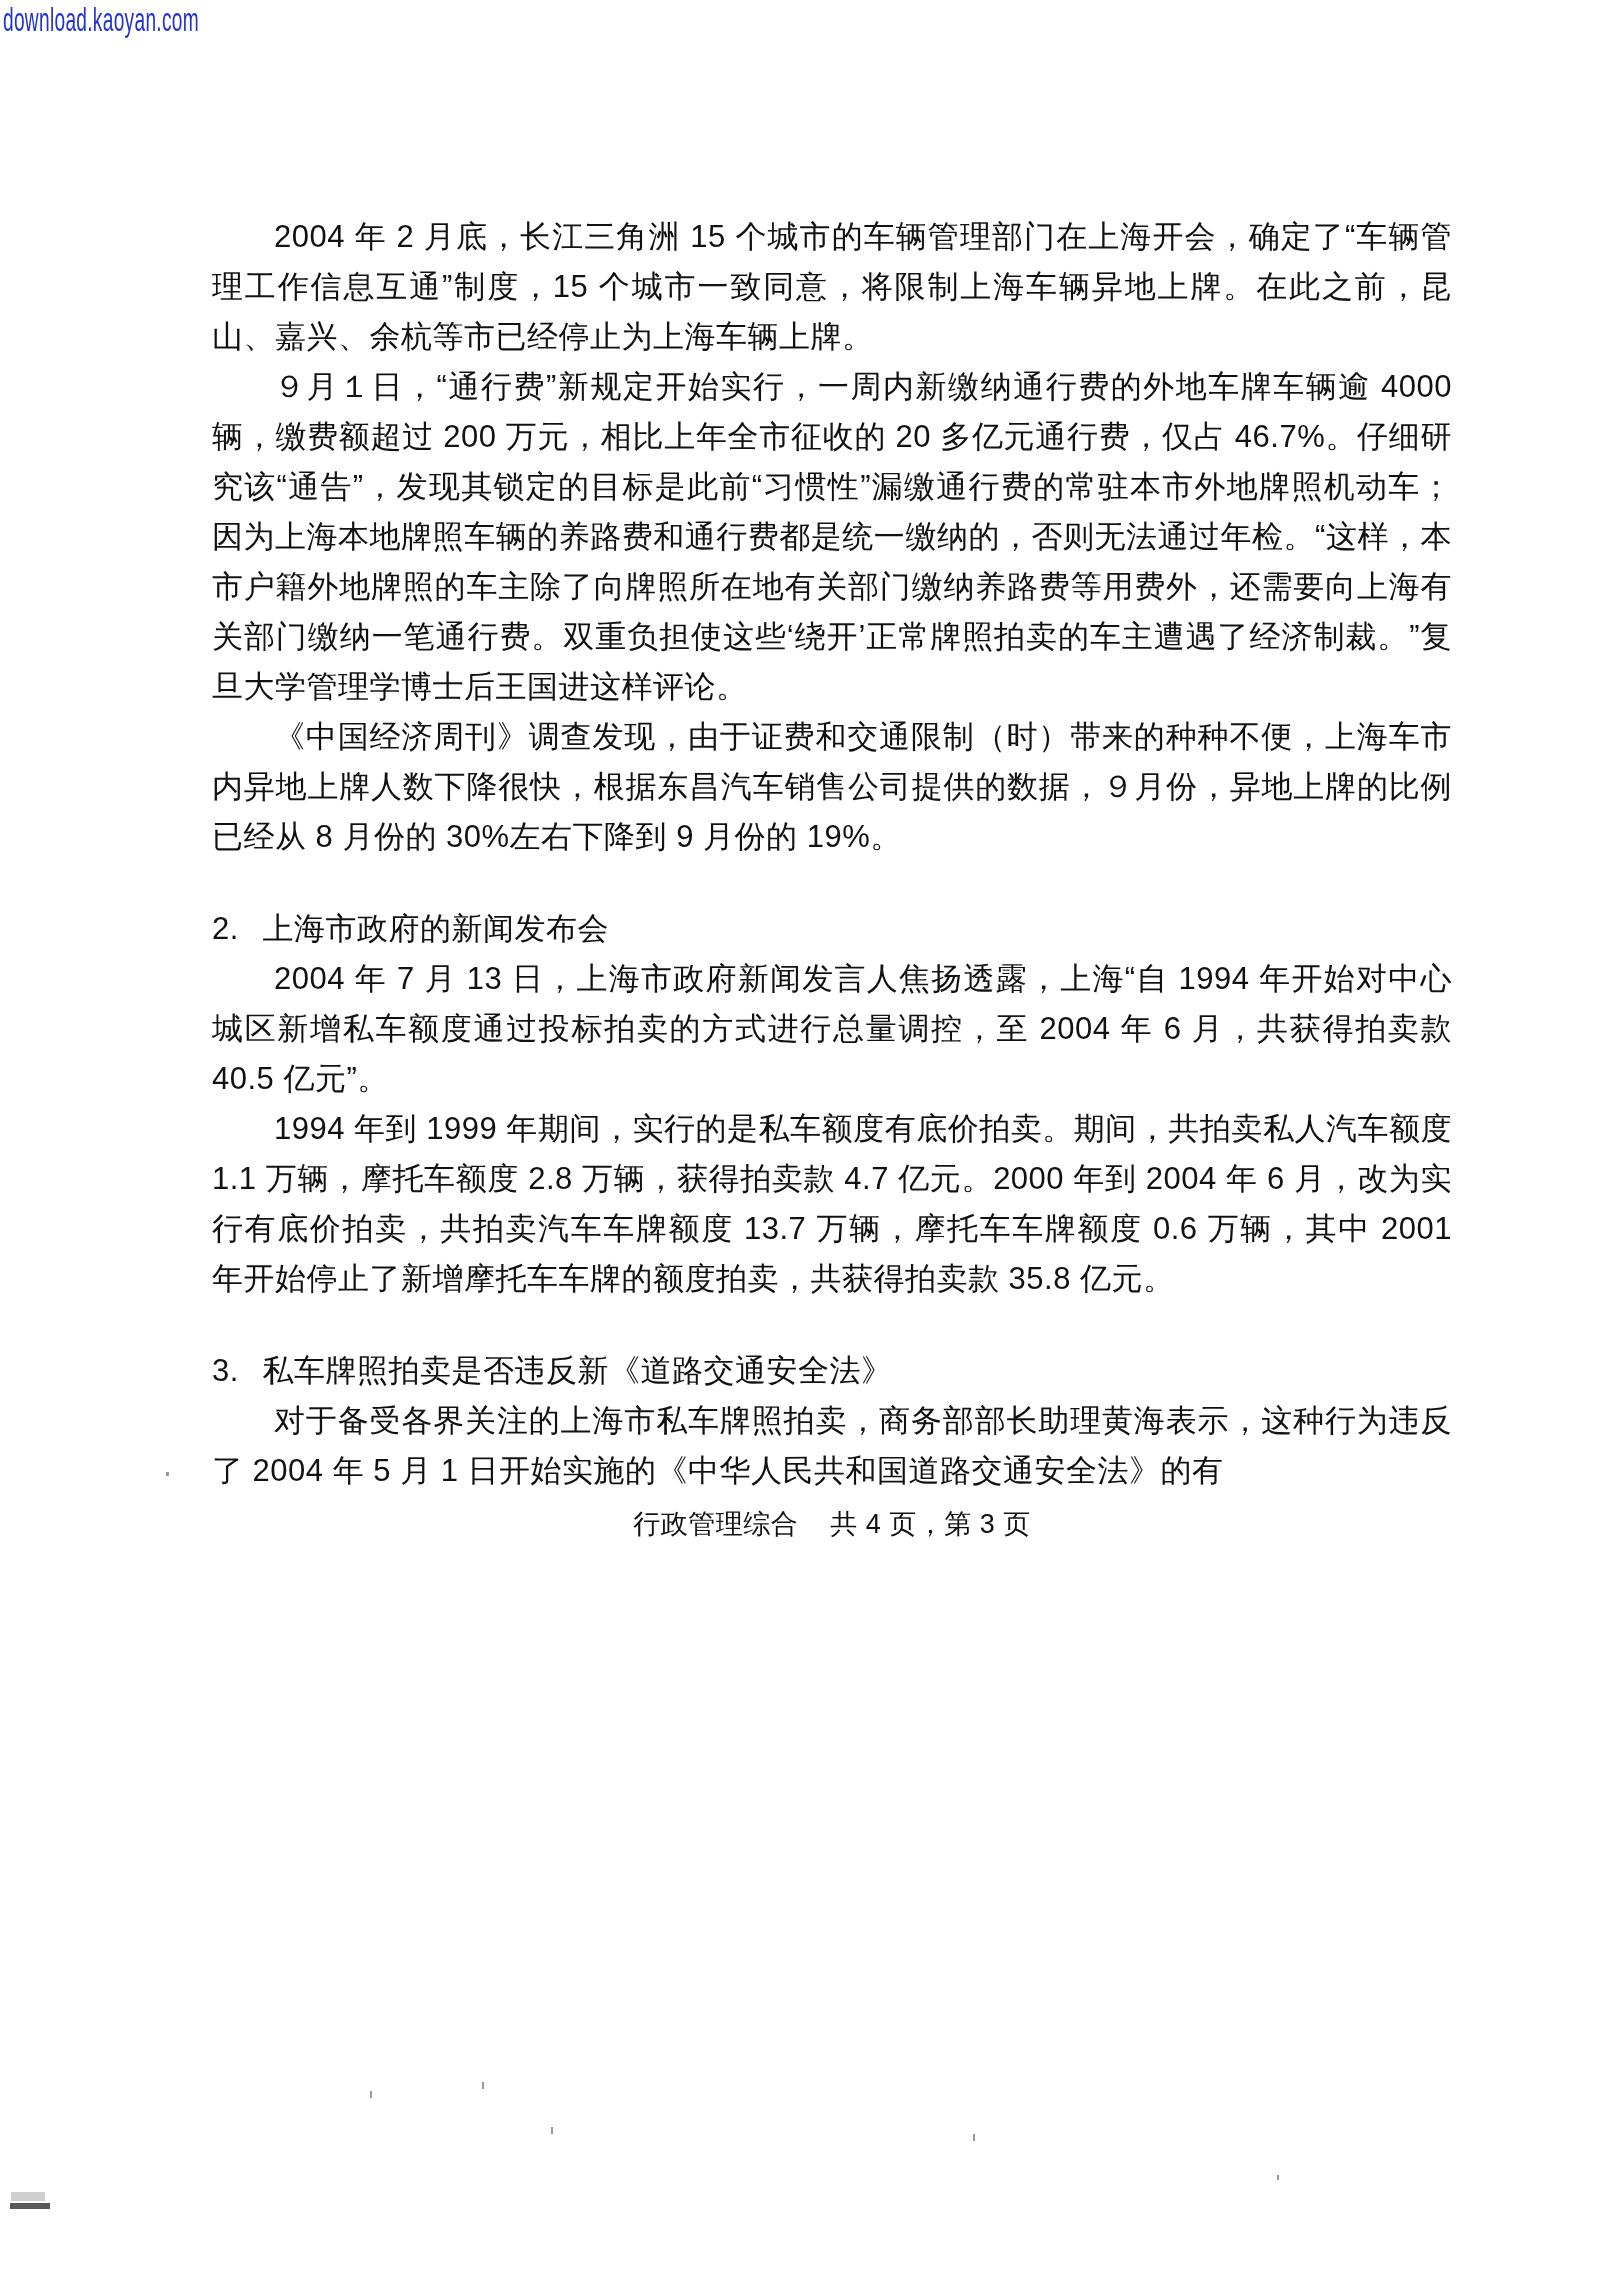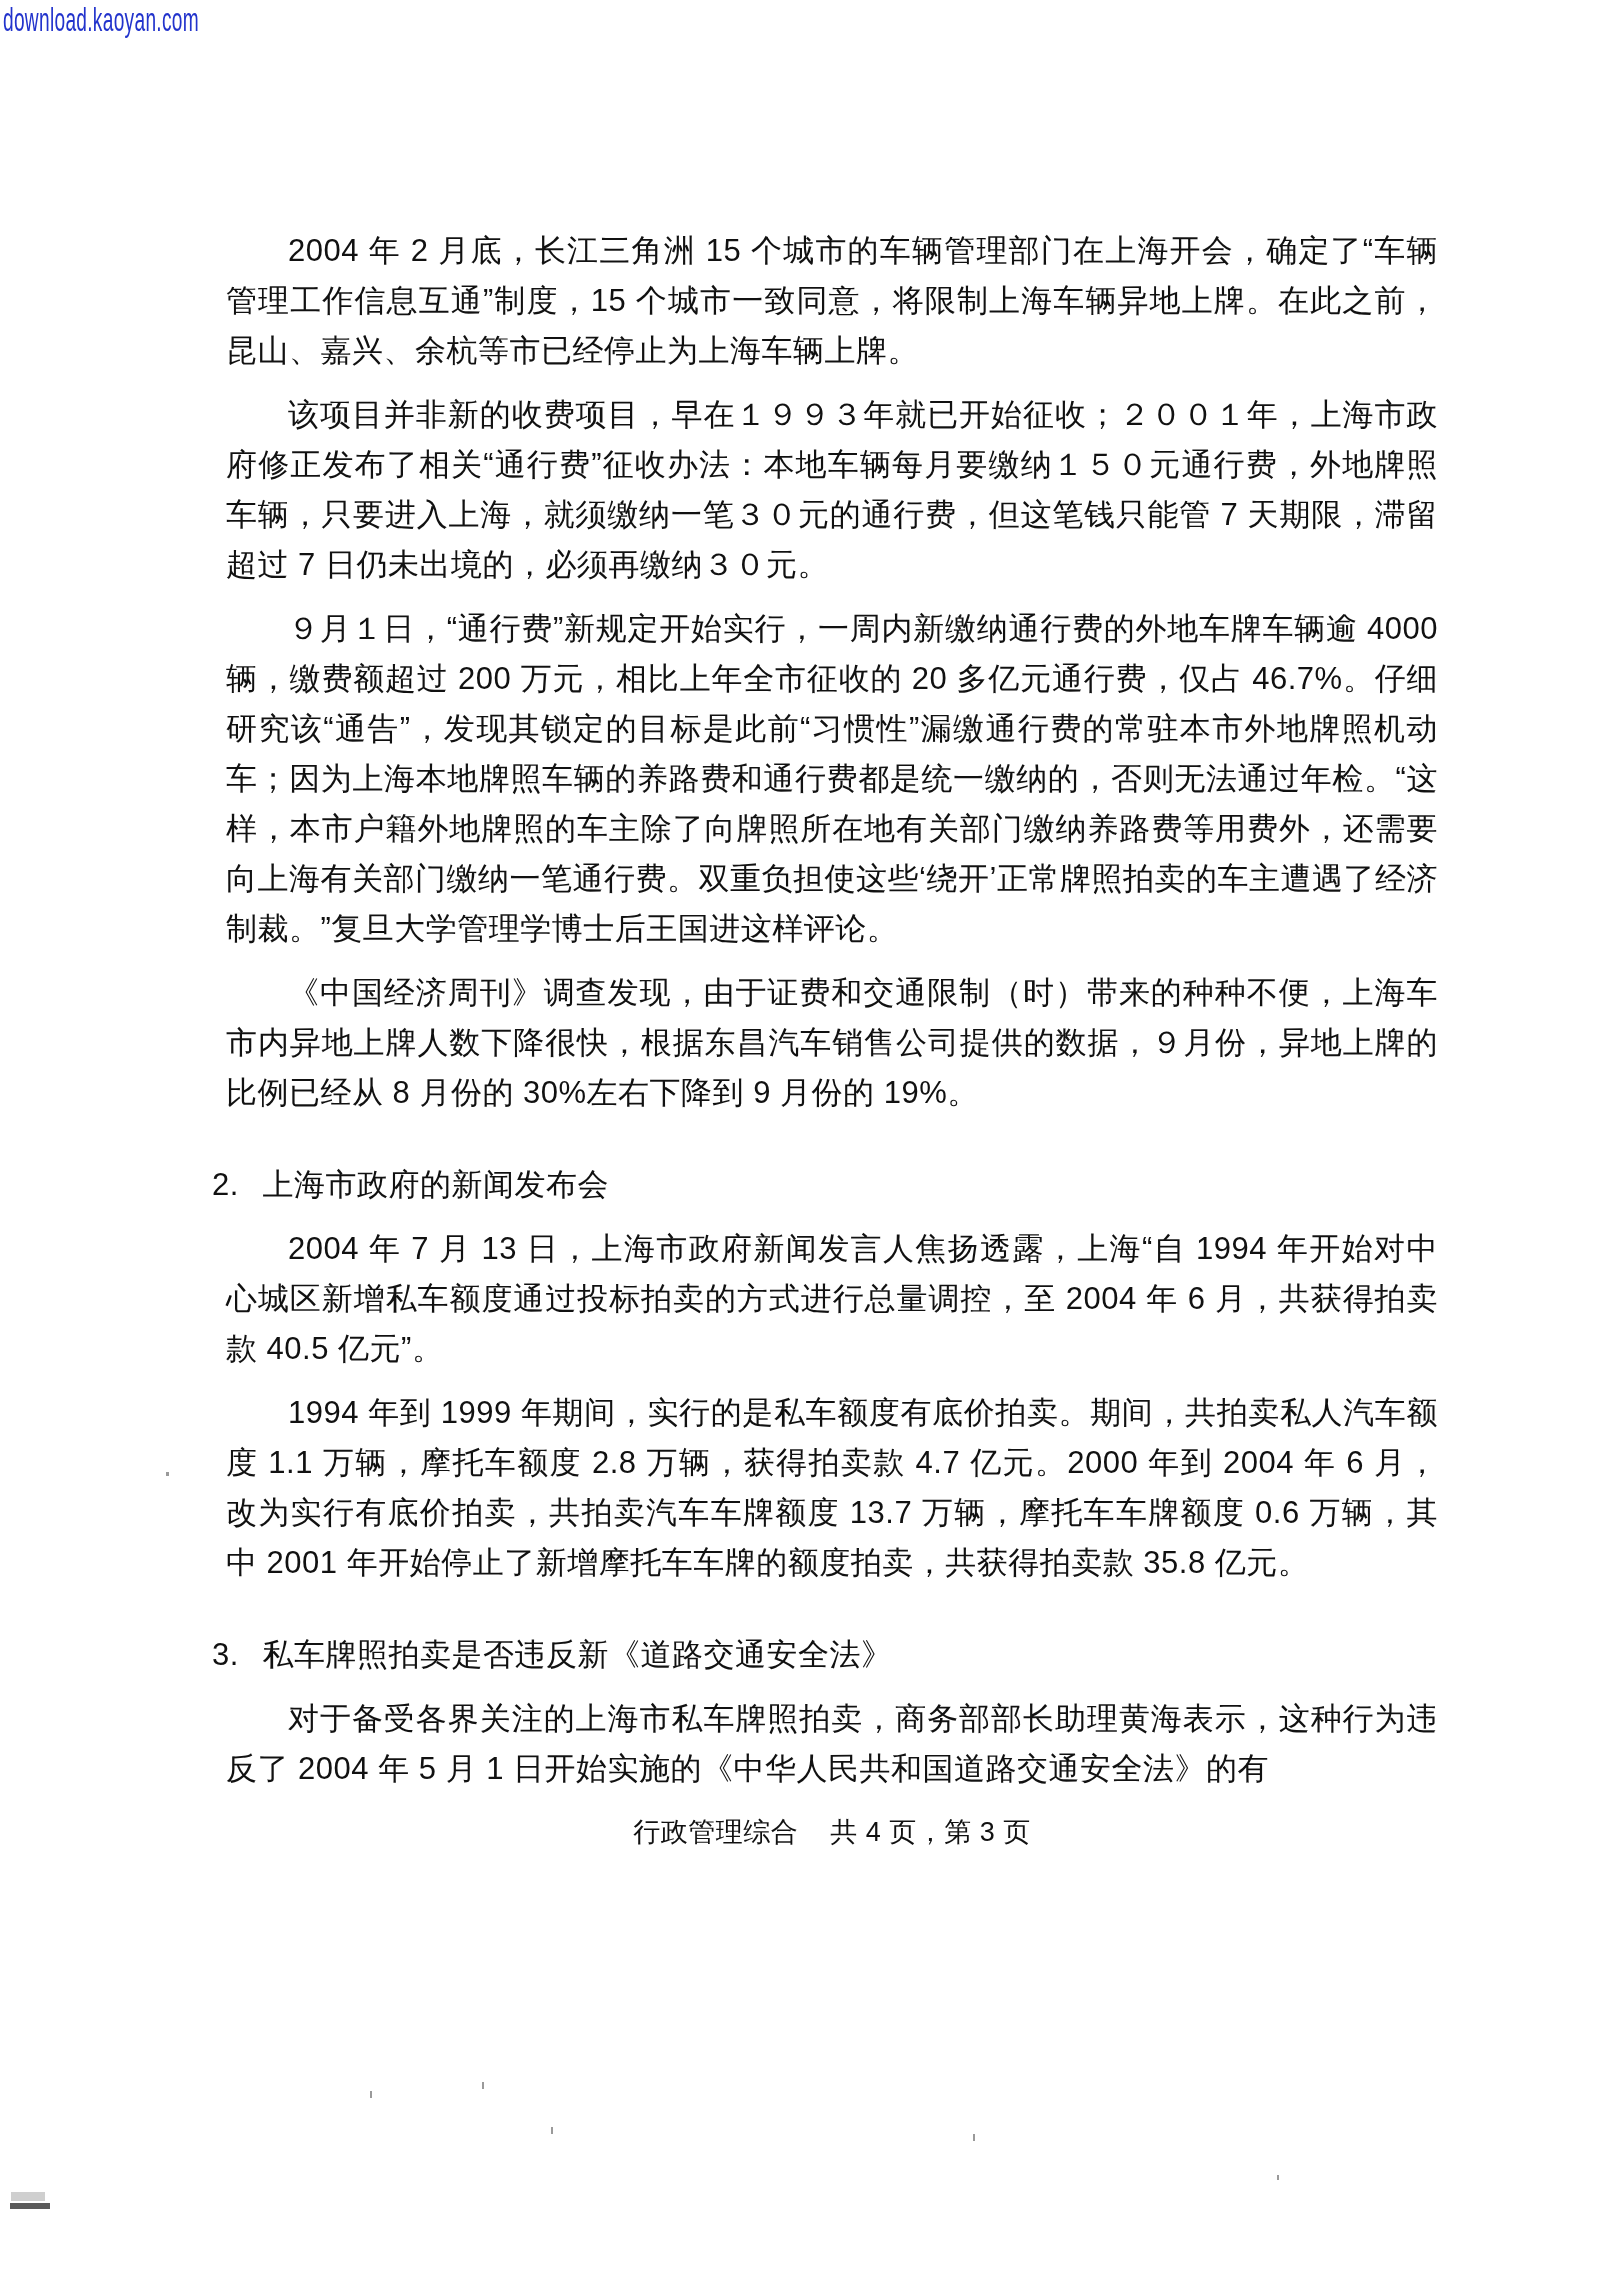--- a/index.html
+++ b/index.html
@@ -32,21 +32,21 @@
     position: absolute;
     left: 212px;
     top: 212px;
     width: 1240px;
     font-size: 31px;
     line-height: 50px;
     text-align: justify;
     letter-spacing: 0.5px;
   }
   .para {
-    margin: 14px;
+    margin: 0;
     text-indent: 2em;
   }
   .heading {
     display: flex;
     align-items: baseline;
     margin: 42px 0 0 0;
     font-size: 31px;
     font-weight: normal;
     line-height: 50px;
   }
@@ -97,21 +97,20 @@
 
 <div class="page">
 
   <div class="watermark">download.kaoyan.com</div>
 
   <main class="body-text">
 
     <p class="para">2004 年 2 月底，长江三角洲 15 个城市的车辆管理部门在上海开会，确定了“车辆管理工作信息互通”制度，15 个城市一致同意，将限制上海车辆异地上牌。在此之前，昆山、嘉兴、余杭等市已经停止为上海车辆上牌。</p>
 
 
-    <p class="para">该项目并非新的收费项目，早在１９９３年就已开始征收；２００１年，上海市政府修正发布了相关“通行费”征收办法：本地车辆每月要缴纳１５０元通行费，外地牌照车辆，只要进入上海，就须缴纳一笔３０元的通行费，但这笔钱只能管 7 天期限，滞留超过 7 日仍未出境的，必须再缴纳３０元。</p>
 
     <p class="para">９月１日，“通行费”新规定开始实行，一周内新缴纳通行费的外地车牌车辆逾 4000 辆，缴费额超过 200 万元，相比上年全市征收的 20 多亿元通行费，仅占 46.7%。仔细研究该“通告”，发现其锁定的目标是此前“习惯性”漏缴通行费的常驻本市外地牌照机动车；因为上海本地牌照车辆的养路费和通行费都是统一缴纳的，否则无法通过年检。“这样，本市户籍外地牌照的车主除了向牌照所在地有关部门缴纳养路费等用费外，还需要向上海有关部门缴纳一笔通行费。双重负担使这些‘绕开’正常牌照拍卖的车主遭遇了经济制裁。”复旦大学管理学博士后王国进这样评论。</p>
 
     <p class="para">《中国经济周刊》调查发现，由于证费和交通限制（时）带来的种种不便，上海车市内异地上牌人数下降很快，根据东昌汽车销售公司提供的数据，９月份，异地上牌的比例已经从 8 月份的 30%左右下降到 9 月份的 19%。</p>
 
     <h2 class="heading">
       <span class="h-num">2.</span>
       <span class="h-title">上海市政府的新闻发布会</span>
     </h2>
 

